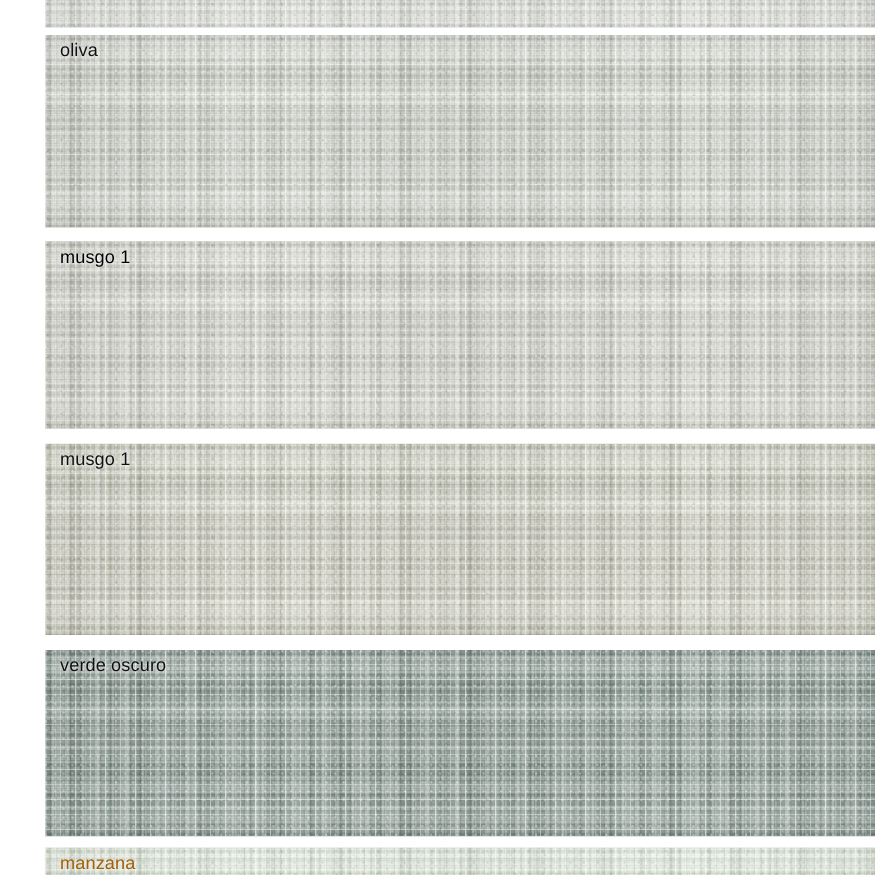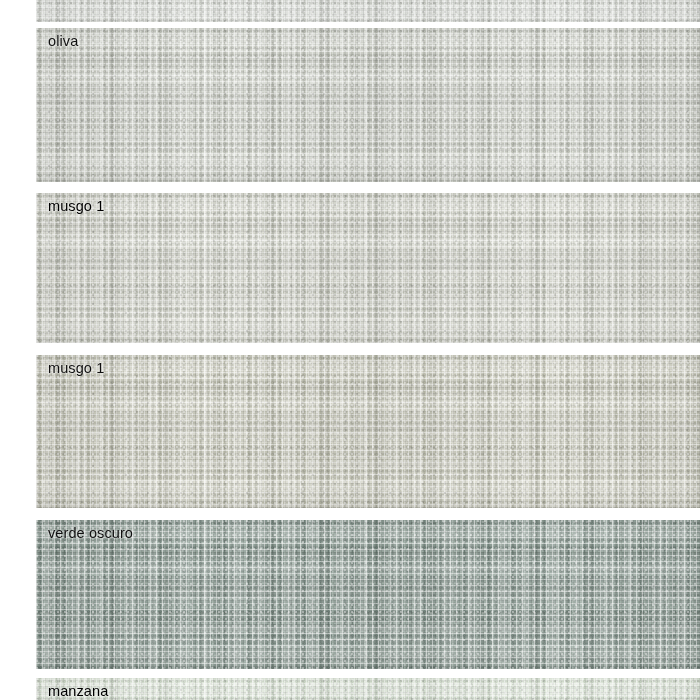--- a/index.html
+++ b/index.html
@@ -194,15 +194,15 @@
       <div class="bands"></div>
       <div class="sheen"></div>
       <div class="swatch-label" style="color: rgb(16, 16, 16);">verde oscuro</div>
     </div>
     <div class="swatch" style="top: 678px; height: 22px; background-color: rgb(221, 231, 216);">
       <div style="position: absolute; inset: 0px; pointer-events: none; background-image: repeating-linear-gradient(90deg, rgb(242, 247, 239) 0px, rgb(242, 247, 239) 2px, rgba(0, 0, 0, 0) 2px, rgba(0, 0, 0, 0) 4px, rgb(188, 201, 182) 4px, rgb(188, 201, 182) 5px, rgba(0, 0, 0, 0) 5px, rgba(0, 0, 0, 0) 8px), repeating-linear-gradient(0deg, rgb(242, 247, 239) 0px, rgb(242, 247, 239) 2px, rgba(0, 0, 0, 0) 2px, rgba(0, 0, 0, 0) 4px, rgb(188, 201, 182) 4px, rgb(188, 201, 182) 5px, rgba(0, 0, 0, 0) 5px, rgba(0, 0, 0, 0) 8px); background-size: 8px 8px, 8px 8px; opacity: 0.55;"></div>
       <div class="weave"></div>
       <div class="speckle"></div>
       <div class="bands"></div>
       <div class="sheen"></div>
-      <div class="swatch-label" style="color: #000000;">manzana</div>
+      <div class="swatch-label" style="color: #a16207;">manzana</div>
     </div>
   </div>
 
 </body></html>

